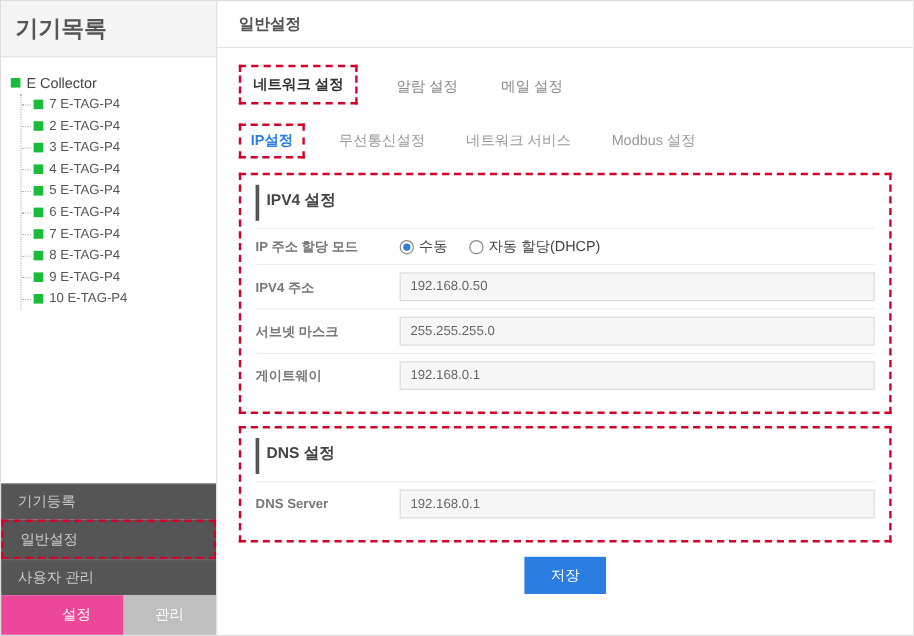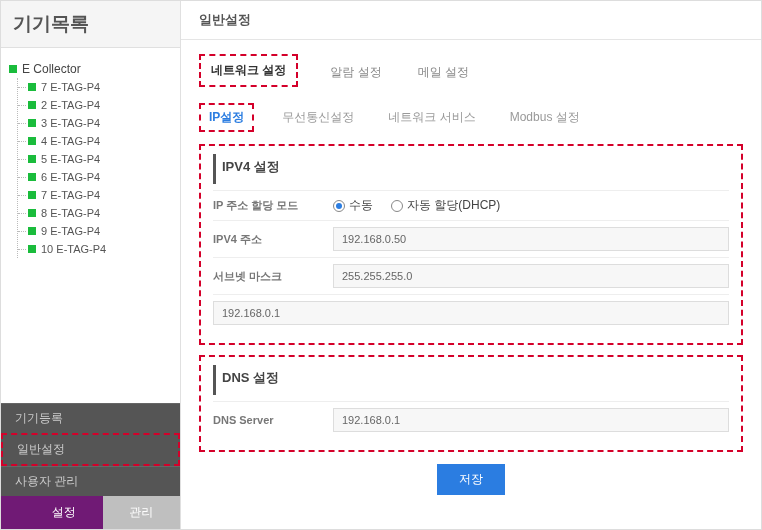--- a/index.html
+++ b/index.html
@@ -94,21 +94,21 @@
       display: flex;
     }
     .sb-tab {
       flex: 1;
       text-align: center;
       padding: 8px 0;
       font-size: 12px;
       cursor: pointer;
     }
     .sb-tab.active {
-      background: #701a75;
+      background: #ec4899;
       color: #fff;
       padding-left: 24px;
     }
     .sb-tab.inactive {
       background: #bfbfbf;
       color: #fff;
     }
     .main {
       flex: 1;
       padding: 0;
@@ -346,20 +346,21 @@
           <div class="form-label">IPV4 주소</div>
           <div class="form-value"><input type="text" value="192.168.0.50" style=""></div>
         </div>
 
         <div class="form-row">
           <div class="form-label">서브넷 마스크</div>
           <div class="form-value"><input type="text" value="255.255.255.0" style=""></div>
         </div>
 
         <div class="form-row">
+          <div class="form-label">게이트웨이</div>
           <div class="form-value"><input type="text" value="192.168.0.1" style=""></div>
         </div>
       </div>
 
       <div class="section">
         <div class="section-title">DNS 설정</div>
         <div class="form-row">
           <div class="form-label">DNS Server</div>
           <div class="form-value"><input type="text" value="192.168.0.1" style=""></div>
         </div>

